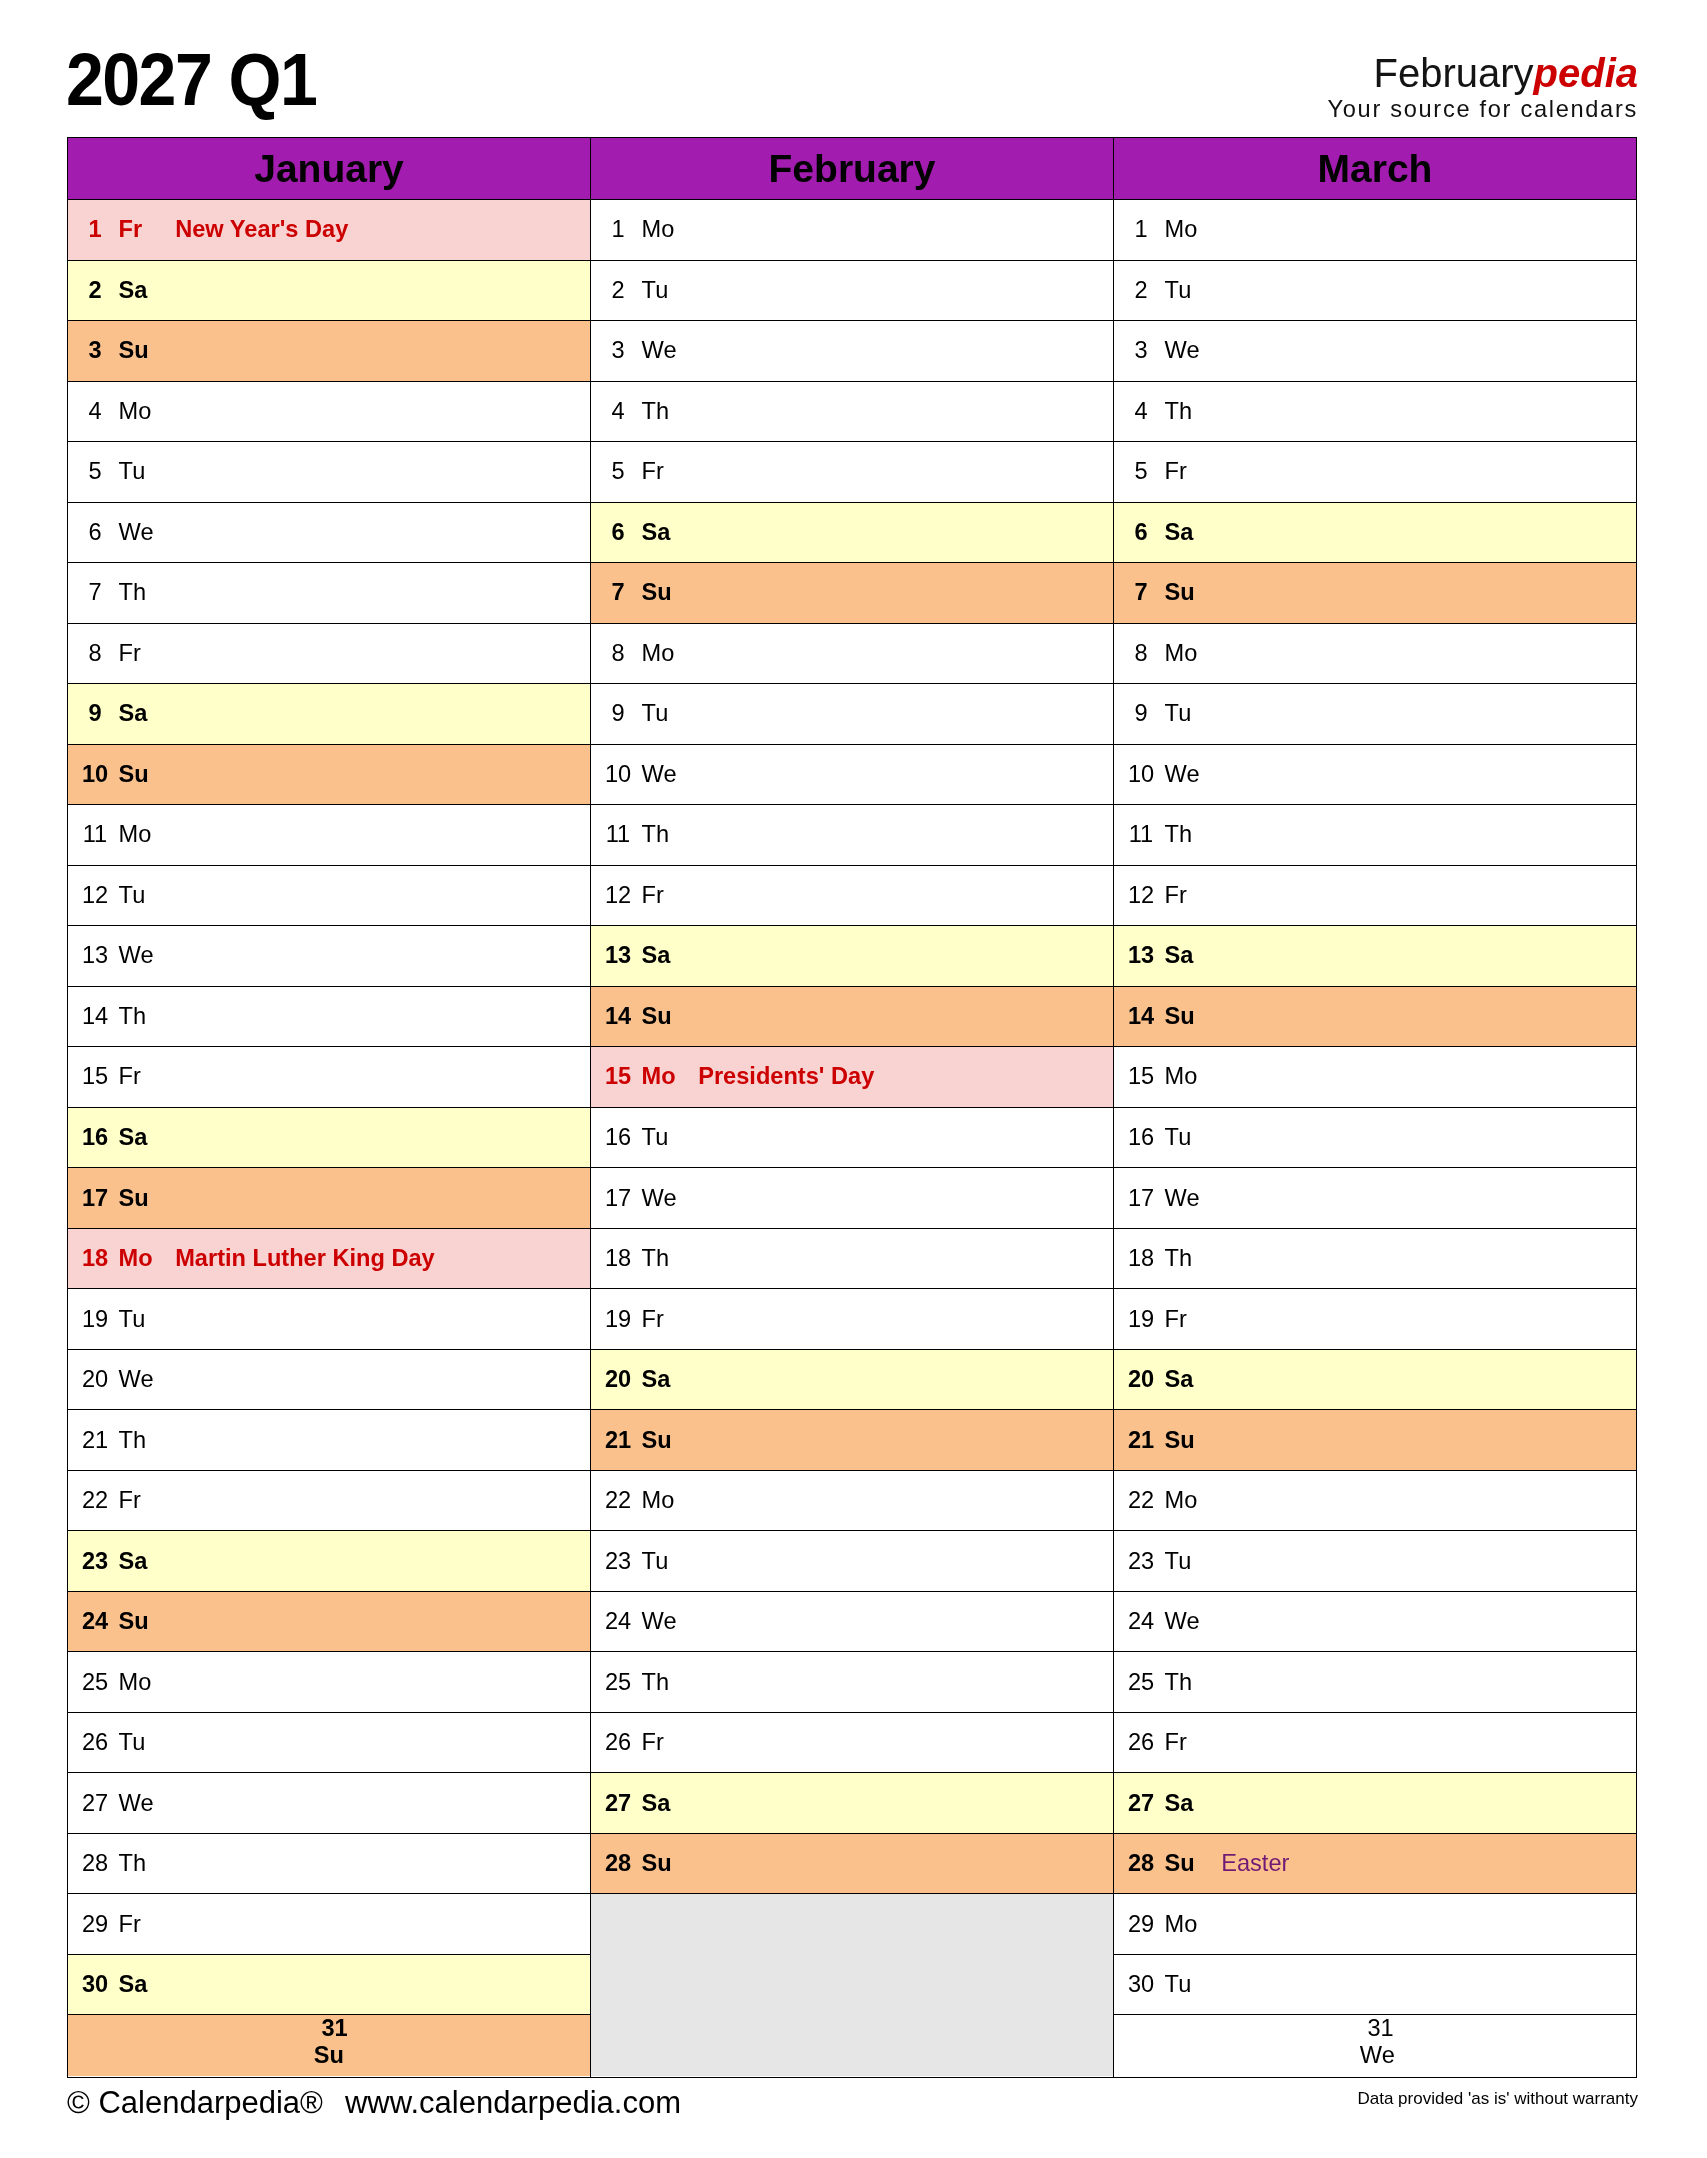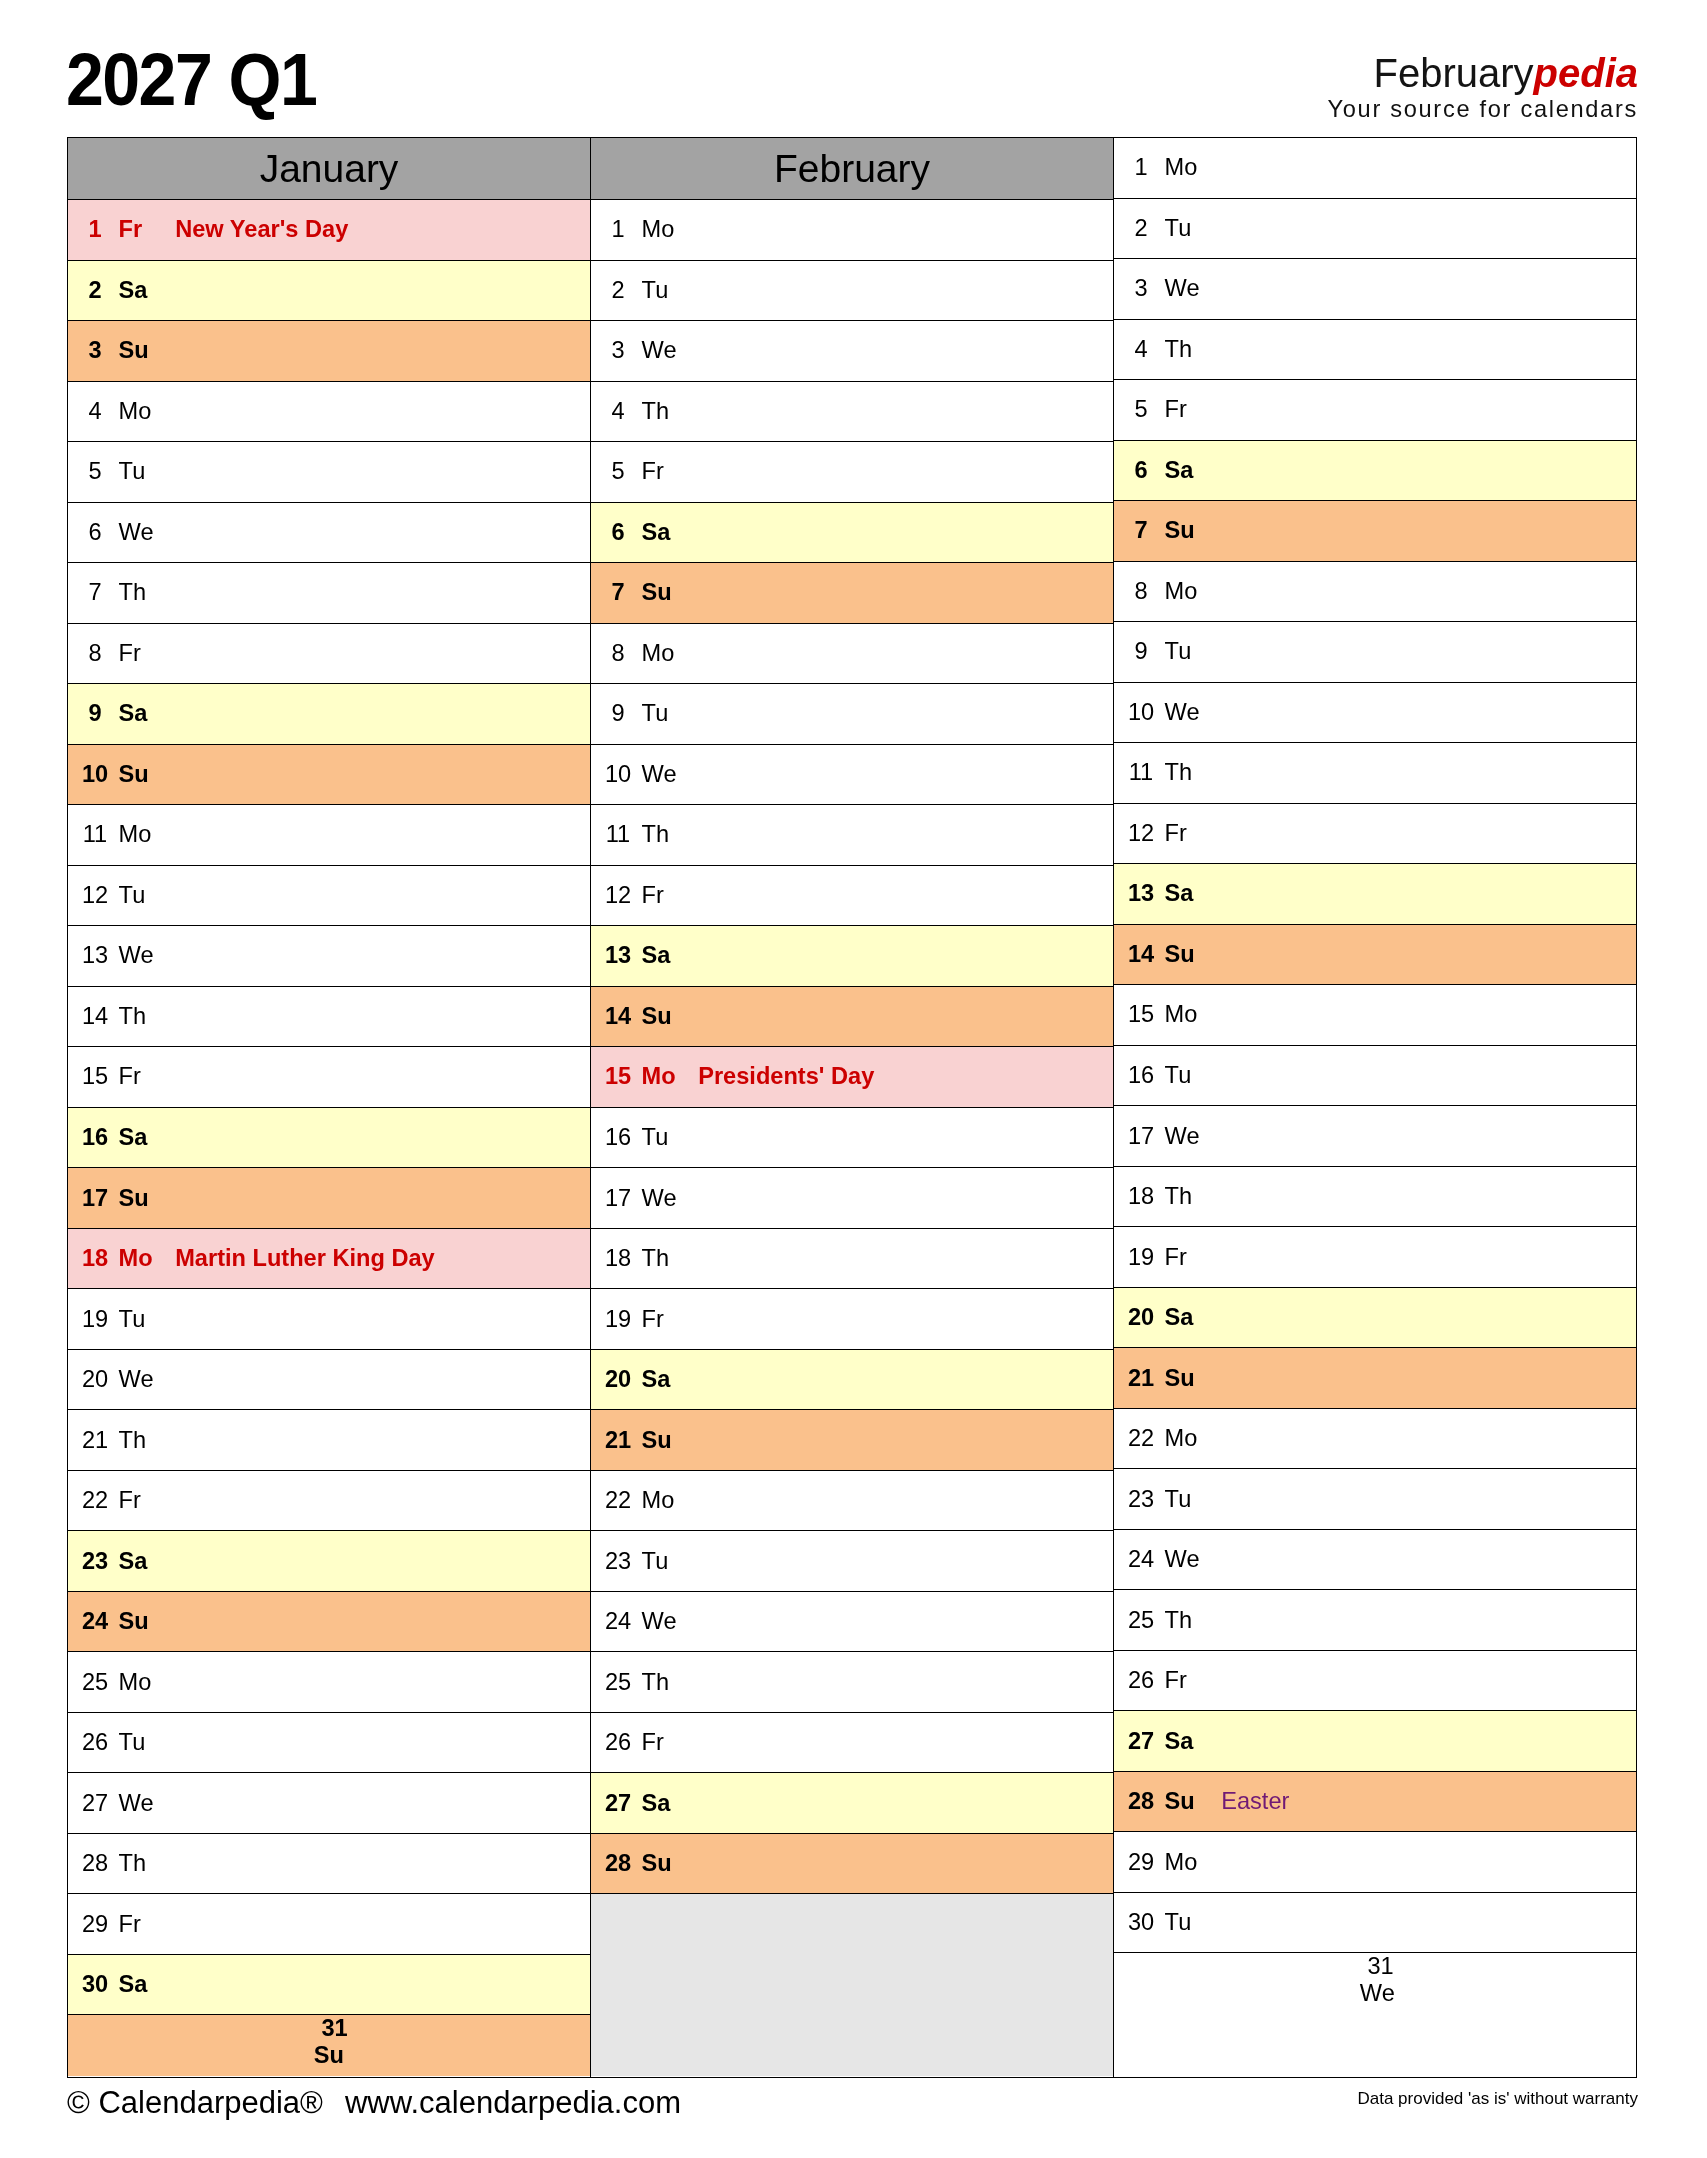--- a/index.html
+++ b/index.html
@@ -23,21 +23,21 @@
   
   .cal{
     position:absolute;left:67px;top:137px;width:1570px;height:1941px;
     border:1.7px solid #000;box-sizing:border-box;display:flex;background:#fff;
   }
   .month{flex:1 1 0;min-width:0;display:flex;flex-direction:column;}
   .month + .month{border-left:1.7px solid #000;}
   .mh{
     height:62px;box-sizing:border-box;border-bottom:1.7px solid #000;
     display:flex;align-items:center;justify-content:center;
-    font-size:39px;font-weight:normal;background:#a3a3a3;
+    font-size:39px;font-weight:bold;background:#a21caf;
   }
   .day-row{
     height:calc(1876px / 31);box-sizing:border-box;border-bottom:1.7px solid #000;
     display:flex;align-items:center;padding-left:11px;font-size:23.6px;background:#fff;
     overflow:hidden;
   }
   .month > :last-child{border-bottom:none;flex-direction:column;}
   .num{width:32px;text-align:center;flex:none;}
   .wd{margin-left:7.6px;width:49px;flex:none;}
   .hol{margin-left:7.6px;white-space:nowrap;}
@@ -309,20 +309,21 @@
           <span class="num">27</span>
           <span class="wd">Sa</span>
         </div>
         <div class="day-row r-sunday">
           <span class="num">28</span>
           <span class="wd">Su</span>
         </div>
         <div class="filler" style="height: calc(182px);"></div>
       </div>
       <div class="month">
+        <div class="mh">March</div>
         <div class="day-row r-weekday">
           <span class="num">1</span>
           <span class="wd">Mo</span>
         </div>
         <div class="day-row r-weekday">
           <span class="num">2</span>
           <span class="wd">Tu</span>
         </div>
         <div class="day-row r-weekday">
           <span class="num">3</span>

